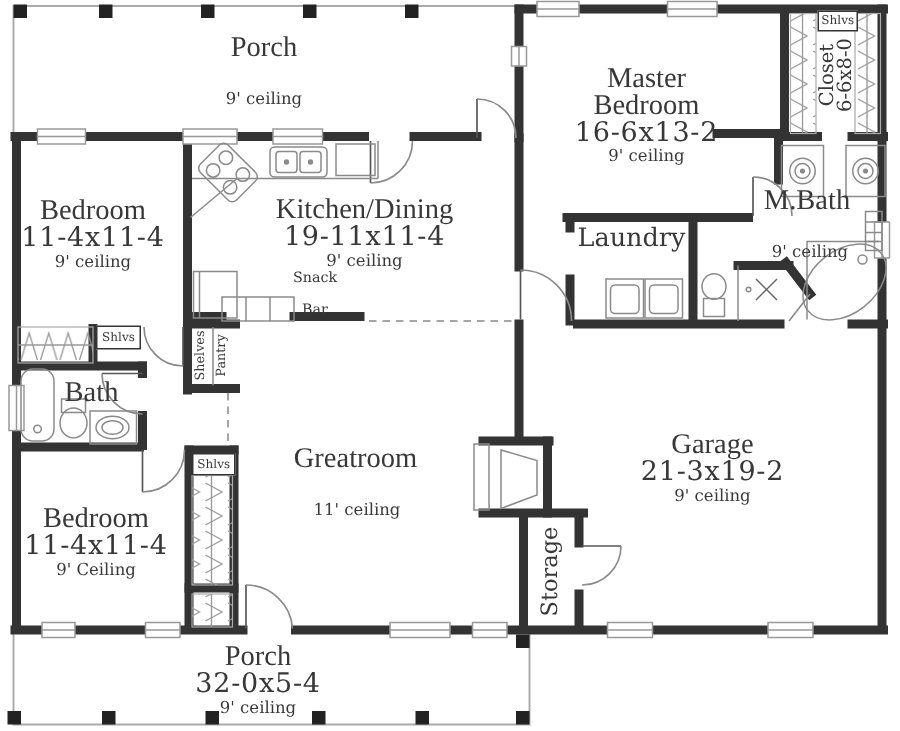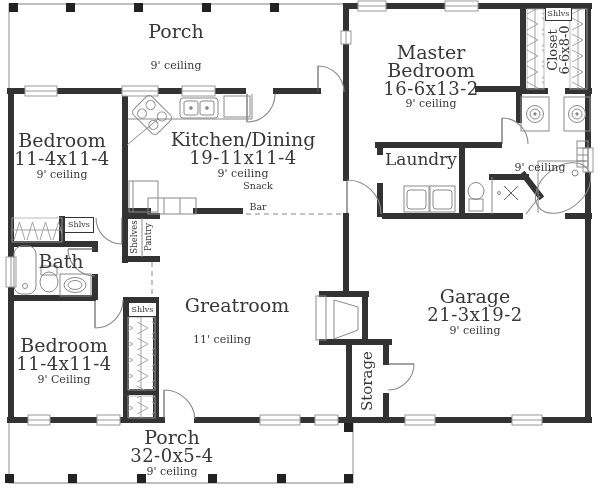--- a/index.html
+++ b/index.html
@@ -1,24 +1,24 @@
 <!DOCTYPE html>
 <html><head>
 <meta charset="utf-8">
 <style>
   html,body{margin:0;padding:0;background:#fff;}
   .plan{position:relative;width:600px;height:487px;background:#fff;
         font-family:"DejaVu Serif","Liberation Serif",serif;color:#383838;overflow:hidden;}
   .plan svg{position:absolute;left:0;top:0;}
   .lbl{position:absolute;transform:translateX(-50%);white-space:nowrap;text-align:center;line-height:1;}
-  .rn{font-size:19px;}
+  .rn{font-size:19px;font-family:Liberation Serif, serif;}
   .rd{font-size:18px;letter-spacing:.5px;}
   .rc{font-size:11px;}
   .md{font-size:17px;}
-  .sm{font-size:9.5px;margin-left:48px;}
+  .sm{font-size:9.5px;}
   .vert{transform:translate(-50%,-50%) rotate(-90deg);}
   .v13{font-size:13px;}
   .v15{font-size:15px;}
   .v8{font-size:8.5px;}
   .shlvs{position:absolute;border:1px solid #333;background:#fff;font-size:8px;
          display:flex;align-items:center;justify-content:center;line-height:1;}
 </style>
 </head>
 <body>
 
@@ -304,26 +304,27 @@
   <div class="lbl rd" style="left:243px;top:149px">19-11x11-4</div>
   <div class="lbl rc" style="left:243px;top:168px">9' ceiling</div>
   <div class="lbl sm" style="left:210px;top:181px">Snack</div>
   <div class="lbl sm" style="left:210px;top:202px">Bar</div>
 
   <div class="lbl vert v8" style="left:134px;top:237px">Shelves</div>
   <div class="lbl vert v8" style="left:148px;top:237px">Pantry</div>
 
   <div class="lbl md" style="left:421px;top:151px">Laundry</div>
 
+  <div class="lbl rn" style="left:538px;top:124px">M.Bath</div>
   <div class="lbl rc" style="left:540px;top:162px">9' ceiling</div>
 
   <div class="lbl rn" style="left:61px;top:252px">Bath</div>
 
   <div class="lbl rn" style="left:237px;top:296px">Greatroom</div>
-  <div class="lbl rc" style="left:222px;top:334px">11' ceiling</div>
+  <div class="lbl rc" style="left:238px;top:334px">11' ceiling</div>
 
   <div class="lbl rn" style="left:475px;top:287px">Garage</div>
   <div class="lbl rd" style="left:475px;top:306px">21-3x19-2</div>
   <div class="lbl rc" style="left:475px;top:325px">9' ceiling</div>
 
   <div class="lbl rn" style="left:64px;top:336px">Bedroom</div>
   <div class="lbl rd" style="left:64px;top:355px">11-4x11-4</div>
   <div class="lbl rc" style="left:64px;top:374px">9' Ceiling</div>
   <div class="shlvs" style="left:128px;top:302px;width:27px;height:13px">
       <span>Shlvs</span>

